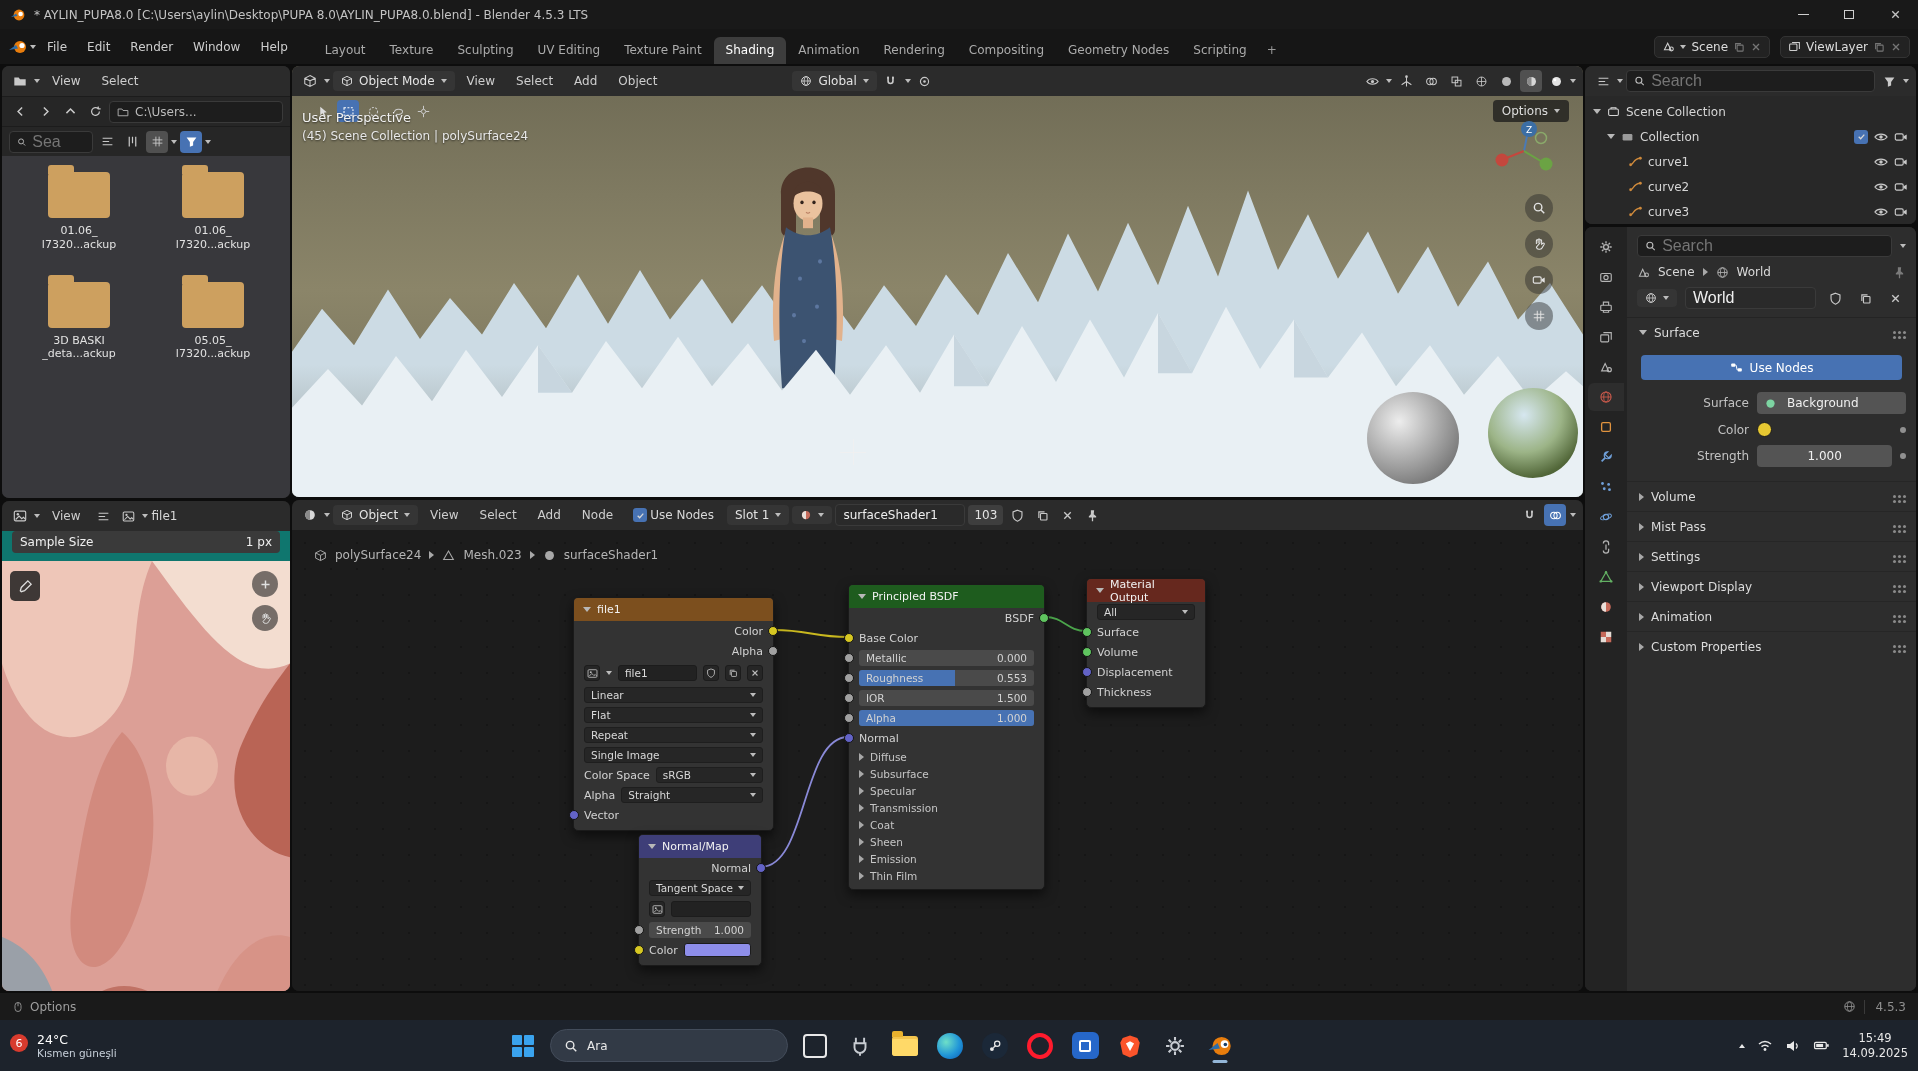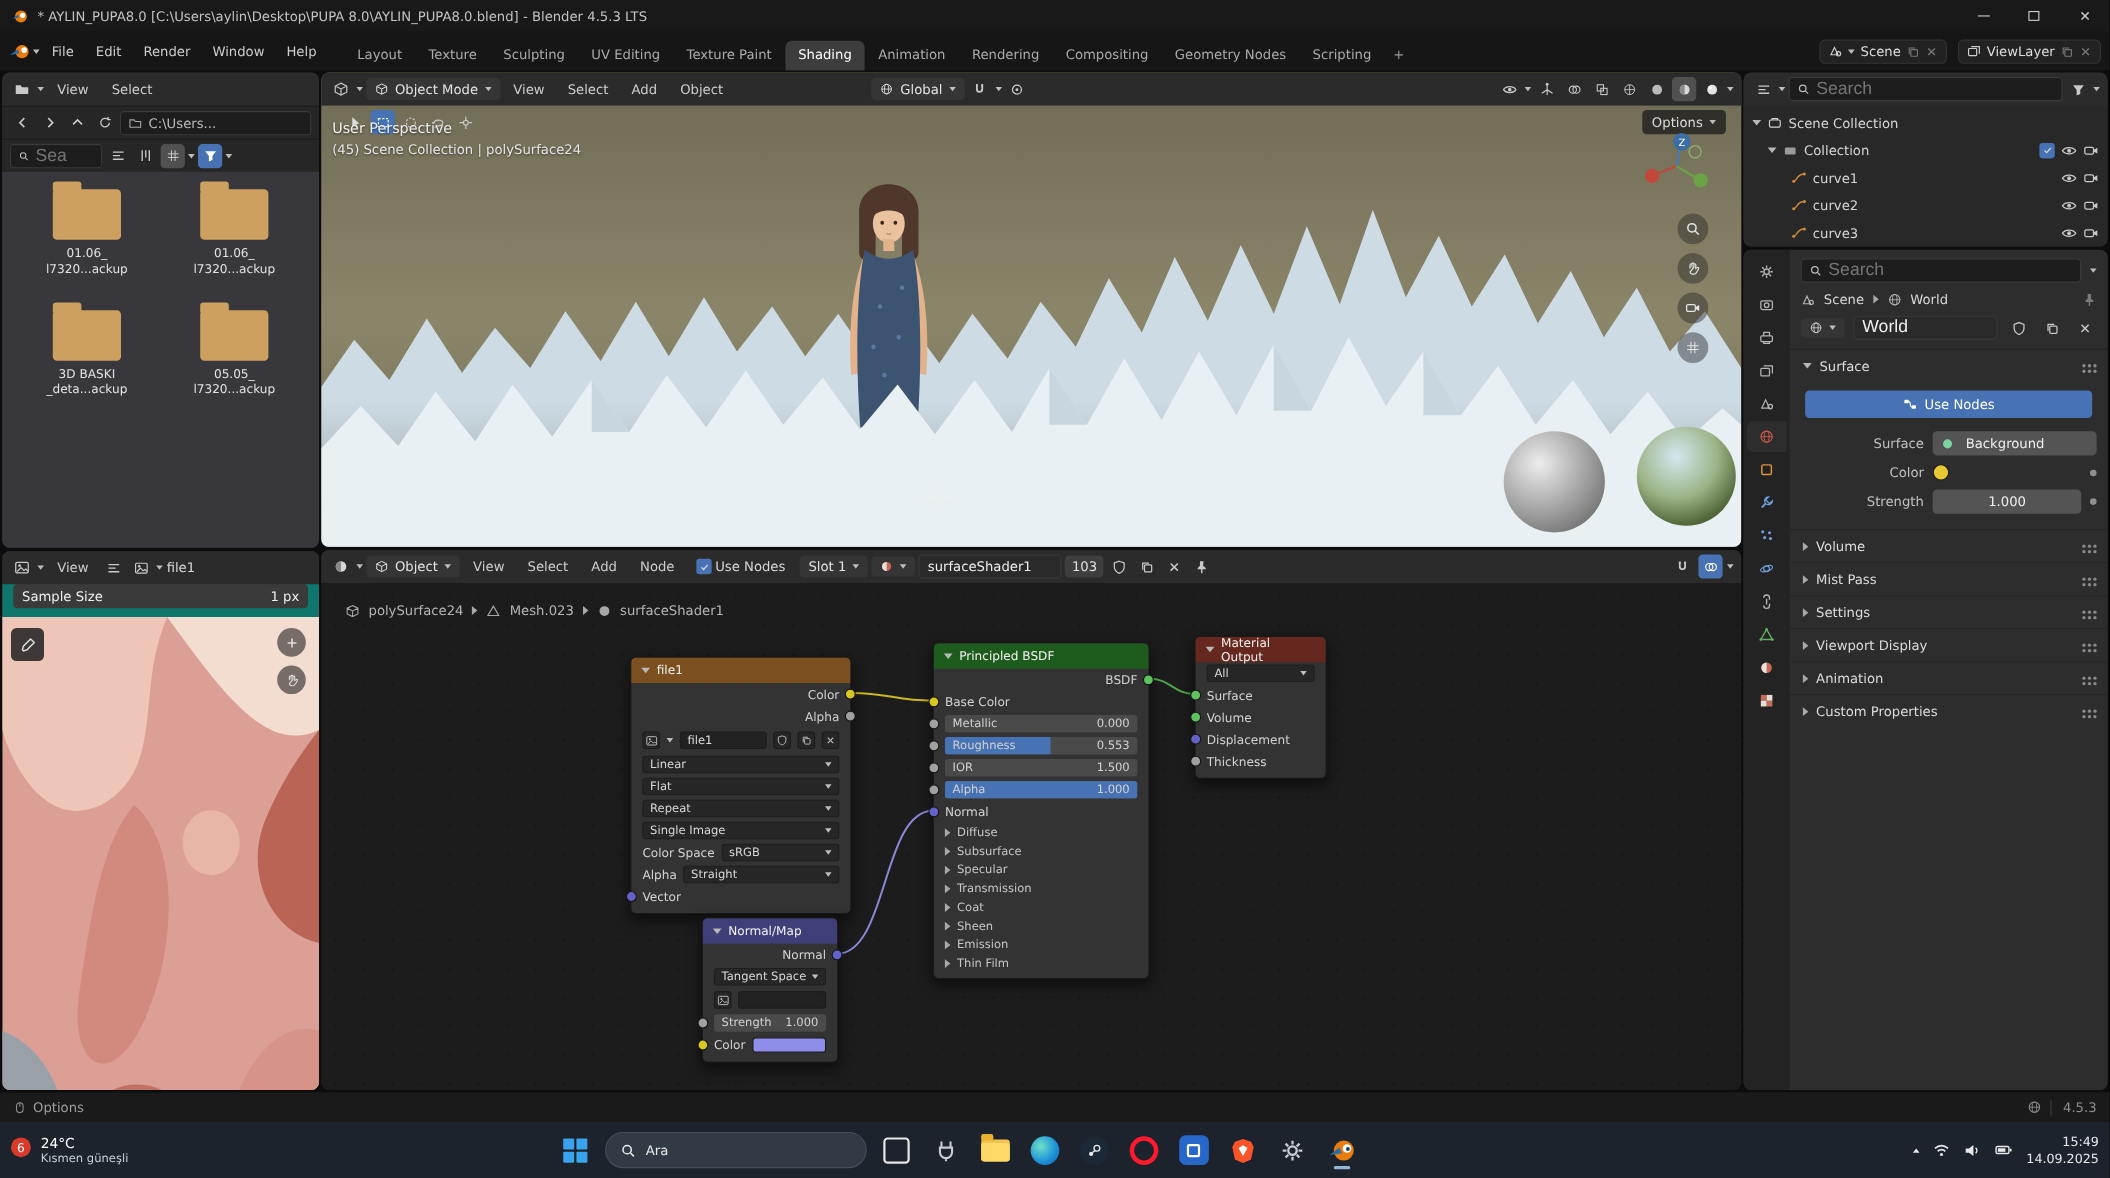--- a/index.html
+++ b/index.html
@@ -108,21 +108,21 @@
 .wtxt .t{font-size:12.5px}
 .wtxt .d{font-size:10.5px;color:#c7d0da}
 .tb-center{position:absolute;left:505px;top:0;height:100%;display:flex;align-items:center;gap:9px}
 .winlogo{display:grid;grid-template-columns:10px 10px;grid-template-rows:10px 10px;gap:2px}
 .winlogo div{background:#3aa3ee;border-radius:1px}
 .searchpill{width:238px;height:33px;border-radius:17px;background:#323a46;border:1px solid #434c5a;display:flex;align-items:center;gap:9px;padding:0 13px;color:#e8e8e8}
 .appic{width:36px;height:36px;border-radius:6px;display:flex;align-items:center;justify-content:center;position:relative}
 .runline{position:absolute;bottom:1px;left:50%;transform:translateX(-50%);width:15px;height:3px;border-radius:2px;background:#93b6d8}
 .tile{width:27px;height:27px;border-radius:6px;display:flex;align-items:center;justify-content:center}
 .tb-right{position:absolute;right:10px;display:flex;align-items:center;gap:12px;color:#e8e8e8}
-.clock{text-align:right;line-height:1.25;font-size:11.5px}
+.clock{text-align:center;line-height:1.25;font-size:11.5px}
 </style>
 </head>
 <body>
 
 <svg width="0" height="0" style="position:absolute">
 <defs>
 <symbol id="sy-search" viewBox="0 0 16 16">
         <circle cx="7" cy="7" r="4.3" fill="none" stroke="currentColor" stroke-width="1.6"></circle>
         <line x1="10.3" y1="10.3" x2="14" y2="14" stroke="currentColor" stroke-width="1.6"></line>
       </symbol>

